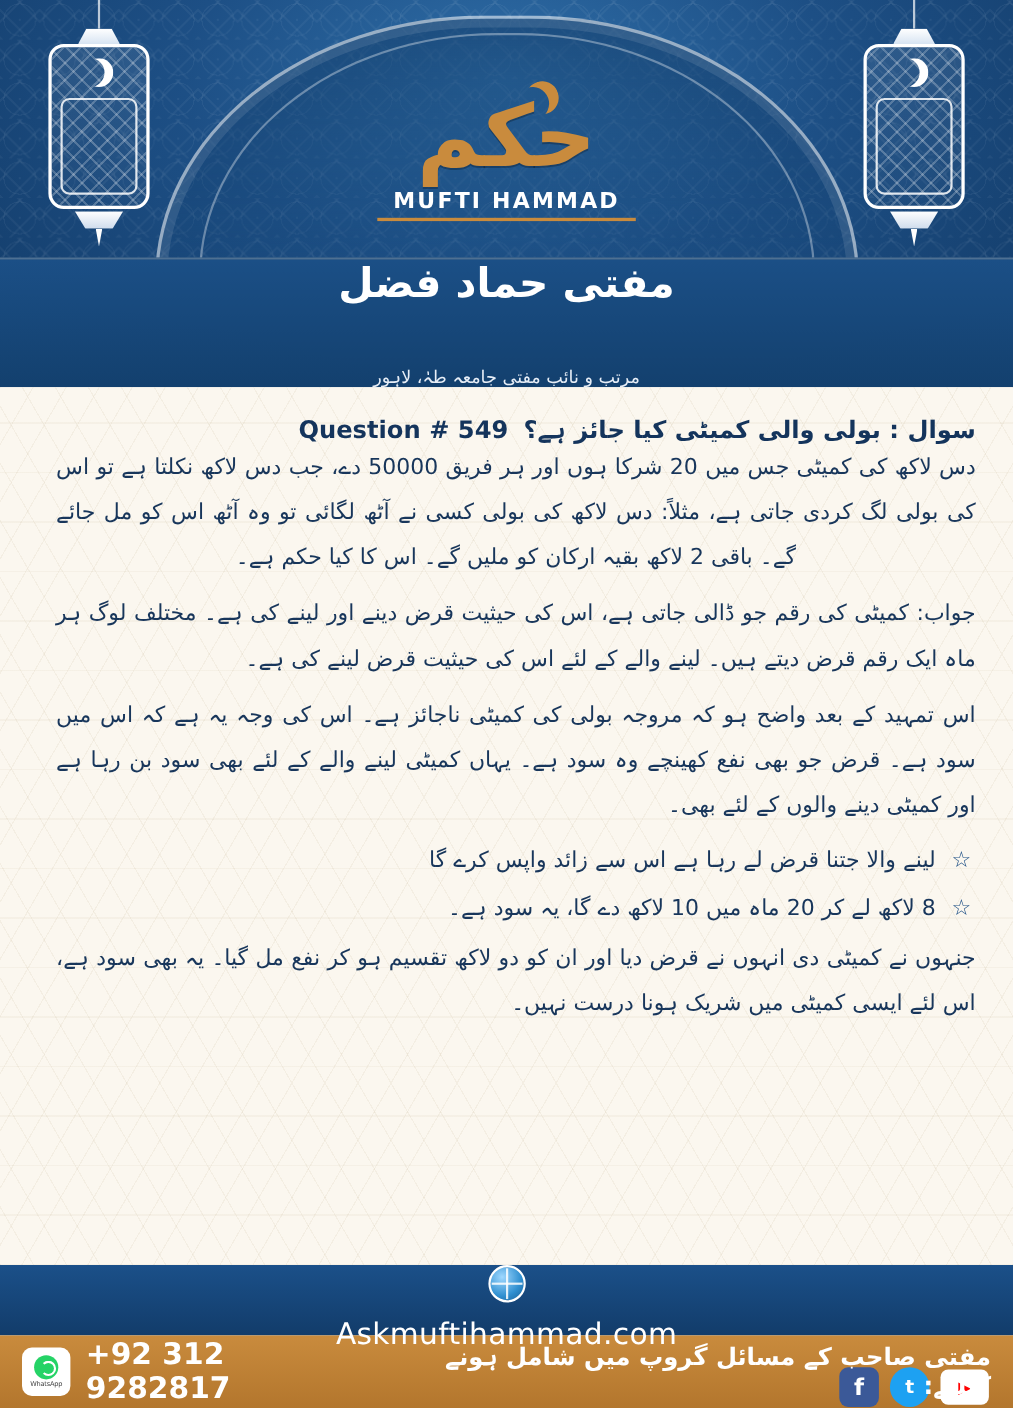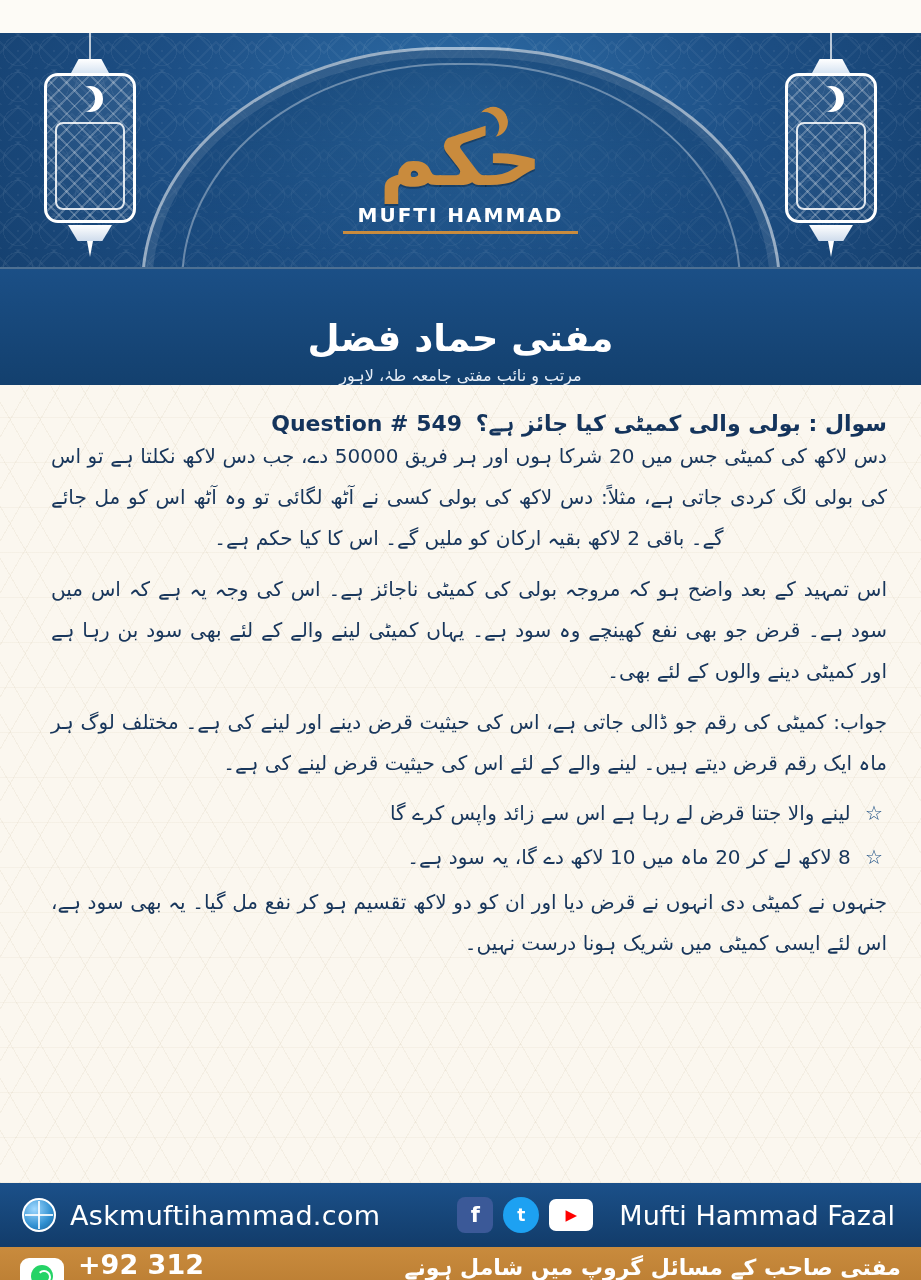--- a/index.html
+++ b/index.html
@@ -13,21 +13,20 @@
 
   .page { position:relative; width:921px; height:1280px; overflow:hidden; }
 
   
   .header {
     position:relative;
     height:352px;
     background:
       radial-gradient(ellipse at 50% 20%, #2f6ea8 0%, #1d4f85 45%, #123a66 100%);
     overflow:hidden;
-    margin-top:33px;
   }
   .header-pattern {
     position:absolute; inset:0;
     background-image:
       repeating-linear-gradient(45deg, rgba(255,255,255,.045) 0 2px, transparent 2px 18px),
       repeating-linear-gradient(-45deg, rgba(255,255,255,.045) 0 2px, transparent 2px 18px),
       repeating-radial-gradient(circle at 18px 18px, rgba(255,255,255,.05) 0 1px, transparent 1px 14px);
     background-size:36px 36px,36px 36px,36px 36px;
   }
   .arch {
@@ -128,21 +127,21 @@
     background:#c98b3d;
   }
 
   
   .name-bar {
     position:absolute; left:0; right:0; bottom:0;
     height:118px;
     background:linear-gradient(180deg,#1b4f86 0%,#13406e 100%);
     border-top:2px solid rgba(255,255,255,.25);
     display:flex; flex-direction:column;
-    align-items:center; justify-content:flex-end;
+    align-items:center; justify-content:space-between;
     gap:6px;
   }
   .name-bar .ar-name {
     color:#ffffff; font-size:37px; font-weight:bold;
     direction:rtl; letter-spacing:1px;
   }
   .name-bar .ar-sub {
     color:#e7eef7; font-size:16px; direction:rtl;
   }
 
@@ -207,20 +206,21 @@
   }
   .bullet .star { color:#1d4f85; margin-left:8px; }
 
   
   .footer-main {
     height:64px;
     background:linear-gradient(180deg,#1b5089 0%,#123c6a 100%);
     display:flex; align-items:center;
     padding:0 22px;
     gap:14px;
+    flex-direction:column;
   }
   .globe-icon {
     width:34px; height:34px; border-radius:50%;
     background:radial-gradient(circle at 35% 30%,#9fd8ff,#2f8fd0 60%,#1b5f96);
     position:relative; flex:0 0 auto;
     border:2px solid #ffffff;
   }
   .globe-icon:before {
     content:""; position:absolute; left:50%; top:1px; bottom:1px;
     width:2px; transform:translateX(-50%); background:rgba(255,255,255,.85);
@@ -320,22 +320,22 @@
     <div class="content-pattern"></div>
     <div class="content-inner">
 
 
       <div class="q-line">
         <span>سوال : بولی والی کمیٹی کیا جائز ہے؟</span>
         <span class="q-label">Question  #  549</span>
       </div>
 
       <p class="ur center-last">دس لاکھ کی کمیٹی جس میں 20 شرکا ہوں اور ہر فریق 50000 دے، جب دس لاکھ نکلتا ہے تو اس کی بولی لگ کردی جاتی ہے، مثلاً: دس لاکھ کی بولی کسی نے آٹھ لگائی تو وہ آٹھ اس کو مل جائے گے۔ باقی 2 لاکھ بقیہ ارکان کو ملیں گے۔ اس کا کیا حکم ہے۔</p>
+      <p class="ur">جواب: کمیٹی کی رقم جو ڈالی جاتی ہے، اس کی حیثیت قرض دینے اور لینے کی ہے۔ مختلف لوگ ہر ماہ ایک رقم قرض دیتے ہیں۔ لینے والے کے لئے اس کی حیثیت قرض لینے کی ہے۔</p>
       <p class="ur">اس تمہید کے بعد واضح ہو کہ مروجہ بولی کی کمیٹی ناجائز ہے۔ اس کی وجہ یہ ہے کہ اس میں سود ہے۔ قرض جو بھی نفع کھینچے وہ سود ہے۔ یہاں کمیٹی لینے والے کے لئے بھی سود بن رہا ہے اور کمیٹی دینے والوں کے لئے بھی۔</p>
-      <p class="ur">جواب: کمیٹی کی رقم جو ڈالی جاتی ہے، اس کی حیثیت قرض دینے اور لینے کی ہے۔ مختلف لوگ ہر ماہ ایک رقم قرض دیتے ہیں۔ لینے والے کے لئے اس کی حیثیت قرض لینے کی ہے۔</p>
 
       <div class="bullet">
         <span class="star">☆</span>
         <span>لینے والا جتنا قرض لے رہا ہے اس سے زائد واپس کرے گا</span>
       </div>
       <div class="bullet">
         <span class="star">☆</span>
         <span>8 لاکھ لے کر 20 ماہ میں 10 لاکھ دے گا، یہ سود ہے۔</span>
       </div>
 

